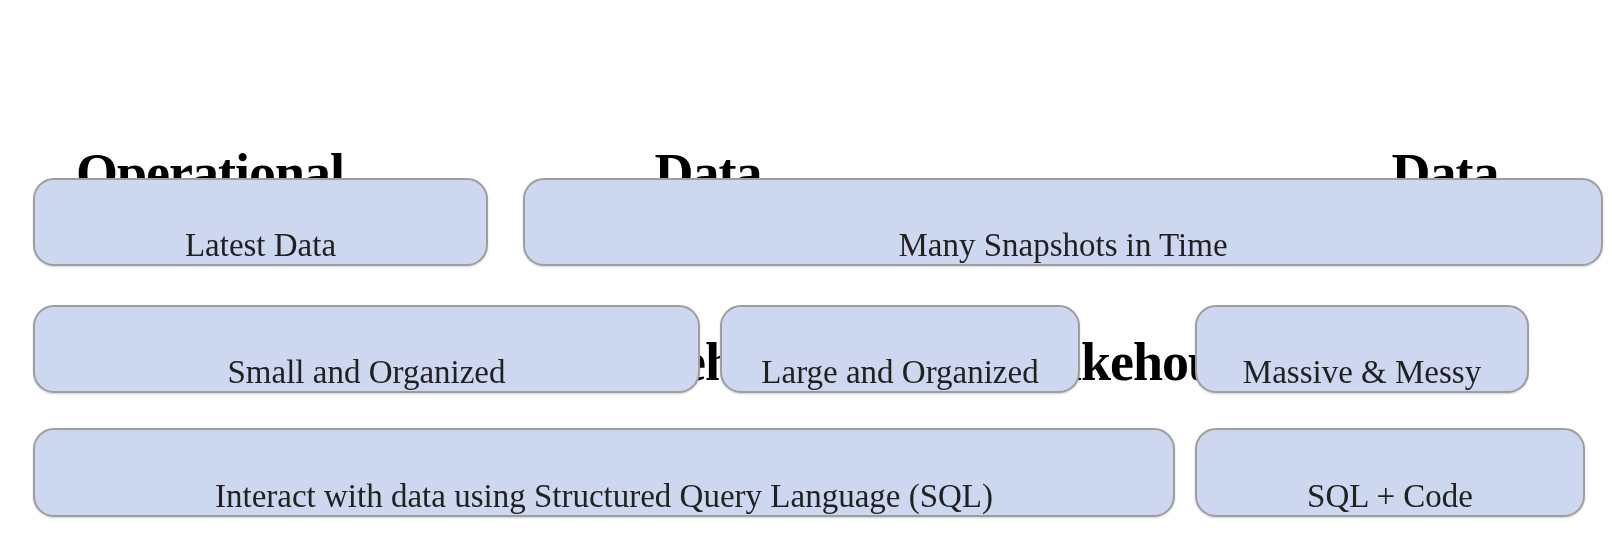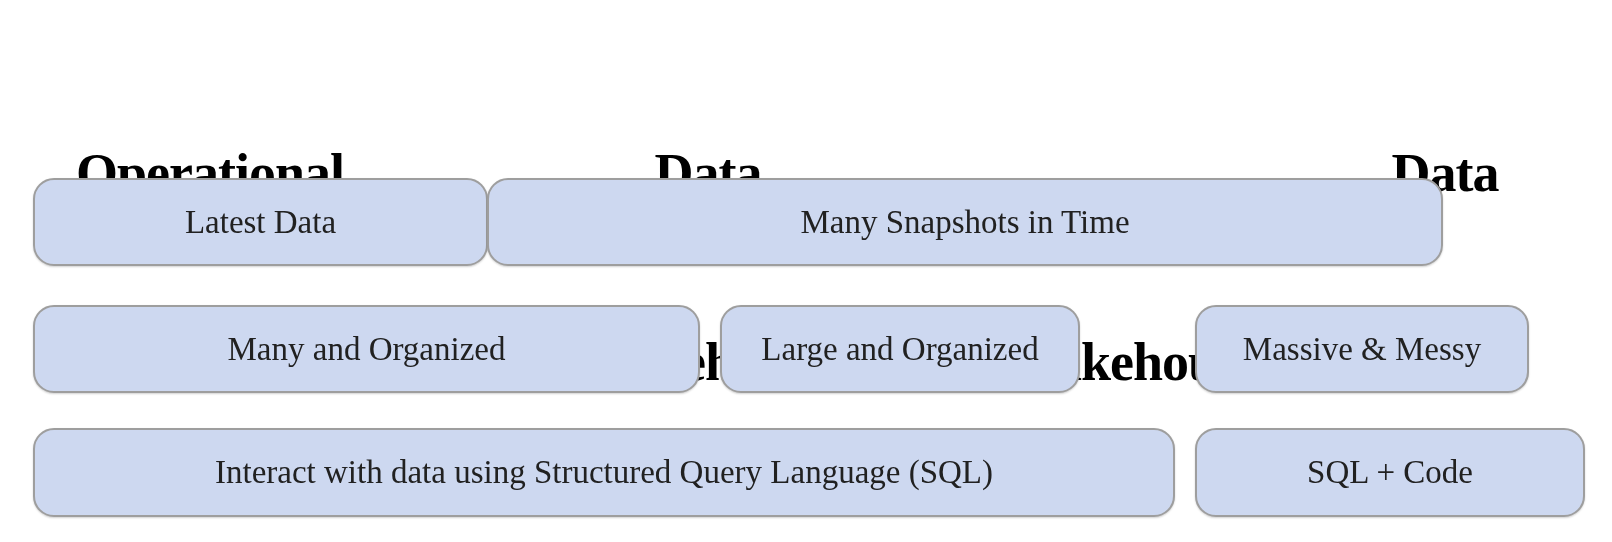--- a/index.html
+++ b/index.html
@@ -31,41 +31,41 @@
     display: block;
     min-height: 63px;
   }
   .pill {
     position: absolute;
     box-sizing: border-box;
     background: var(--pill-fill, #cdd8f0);
     border: 2px solid var(--pill-border, #9e9e9e);
     border-radius: 21px;
     display: flex;
-    align-items: center;
+    align-items: flex-end;
     justify-content: center;
     box-shadow: 0 1px 2px rgba(0,0,0,0.18);
   }
   .pill .pill-label {
     font-size: 33px;
     font-weight: 400;
     color: var(--pill-text, #212121);
     white-space: nowrap;
   }
   
   .hc1 { left: 0px; }
   .hc2 { left: 498px; }
   .hc3 { left: 930px; }
   .hc4 { left: 1235px; }
   
   .r1 { top: 178px; height: 88px; }
   .r2 { top: 305px; height: 88px; }
   .r3 { top: 428px; height: 89px; }
   .p-latest       { left: 33px;   width: 455px;  }
-  .p-snapshots    { left: 487px;  width: 956px; }
+  .p-snapshots    { left: 523px;  width: 1080px; }
   .p-small        { left: 33px;   width: 667px;  }
   .p-large        { left: 720px;  width: 360px;  }
   .p-massive      { left: 1195px; width: 334px;  }
   .p-sql          { left: 33px;   width: 1142px; }
   .p-sqlcode      { left: 1195px; width: 390px;  }
 </style>
 </head>
 <body>
 
 <div class="canvas">
@@ -88,21 +88,21 @@
   </div>
 
   <div class="pill r1 p-latest">
     <span class="pill-label">Latest Data</span>
   </div>
   <div class="pill r1 p-snapshots">
     <span class="pill-label">Many Snapshots in Time</span>
   </div>
 
   <div class="pill r2 p-small">
-    <span class="pill-label">Many and Organized</span>
+    <span class="pill-label">Small and Organized</span>
   </div>
   <div class="pill r2 p-large">
     <span class="pill-label">Large and Organized</span>
   </div>
   <div class="pill r2 p-massive">
     <span class="pill-label">Massive &amp; Messy</span>
   </div>
 
   <div class="pill r3 p-sql">
     <span class="pill-label">Interact with data using Structured Query Language (SQL)</span>

